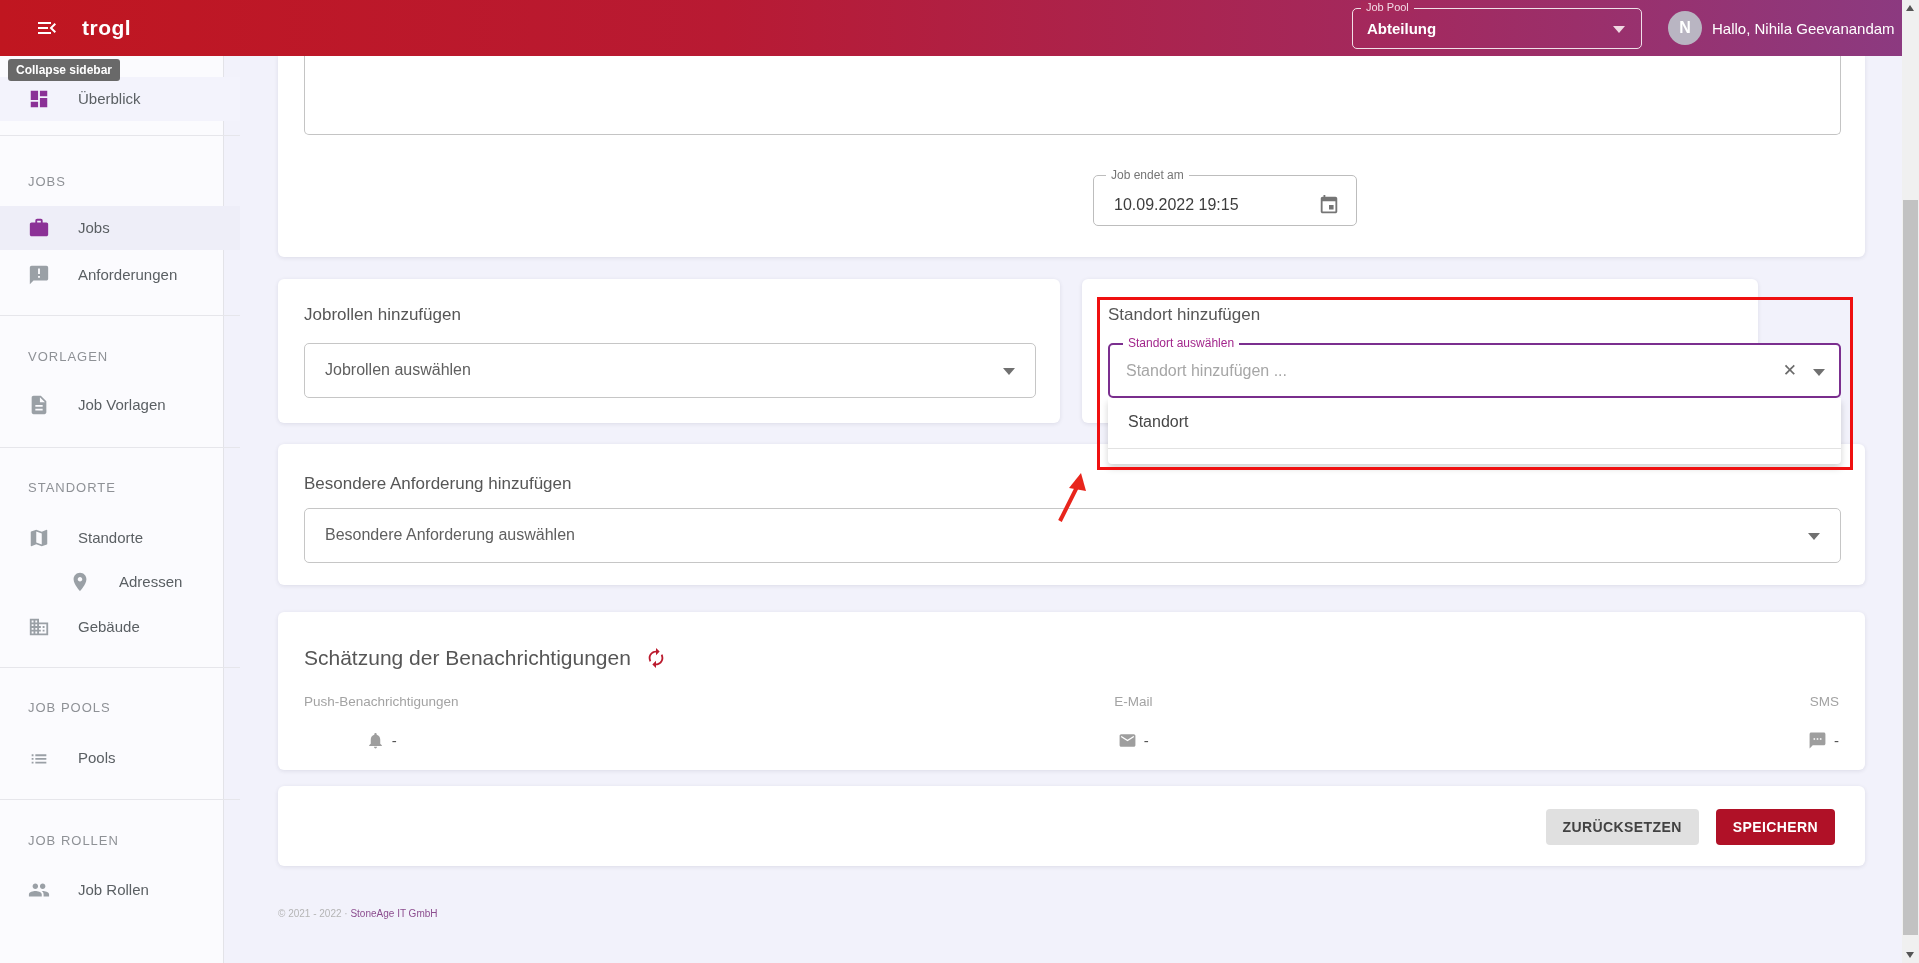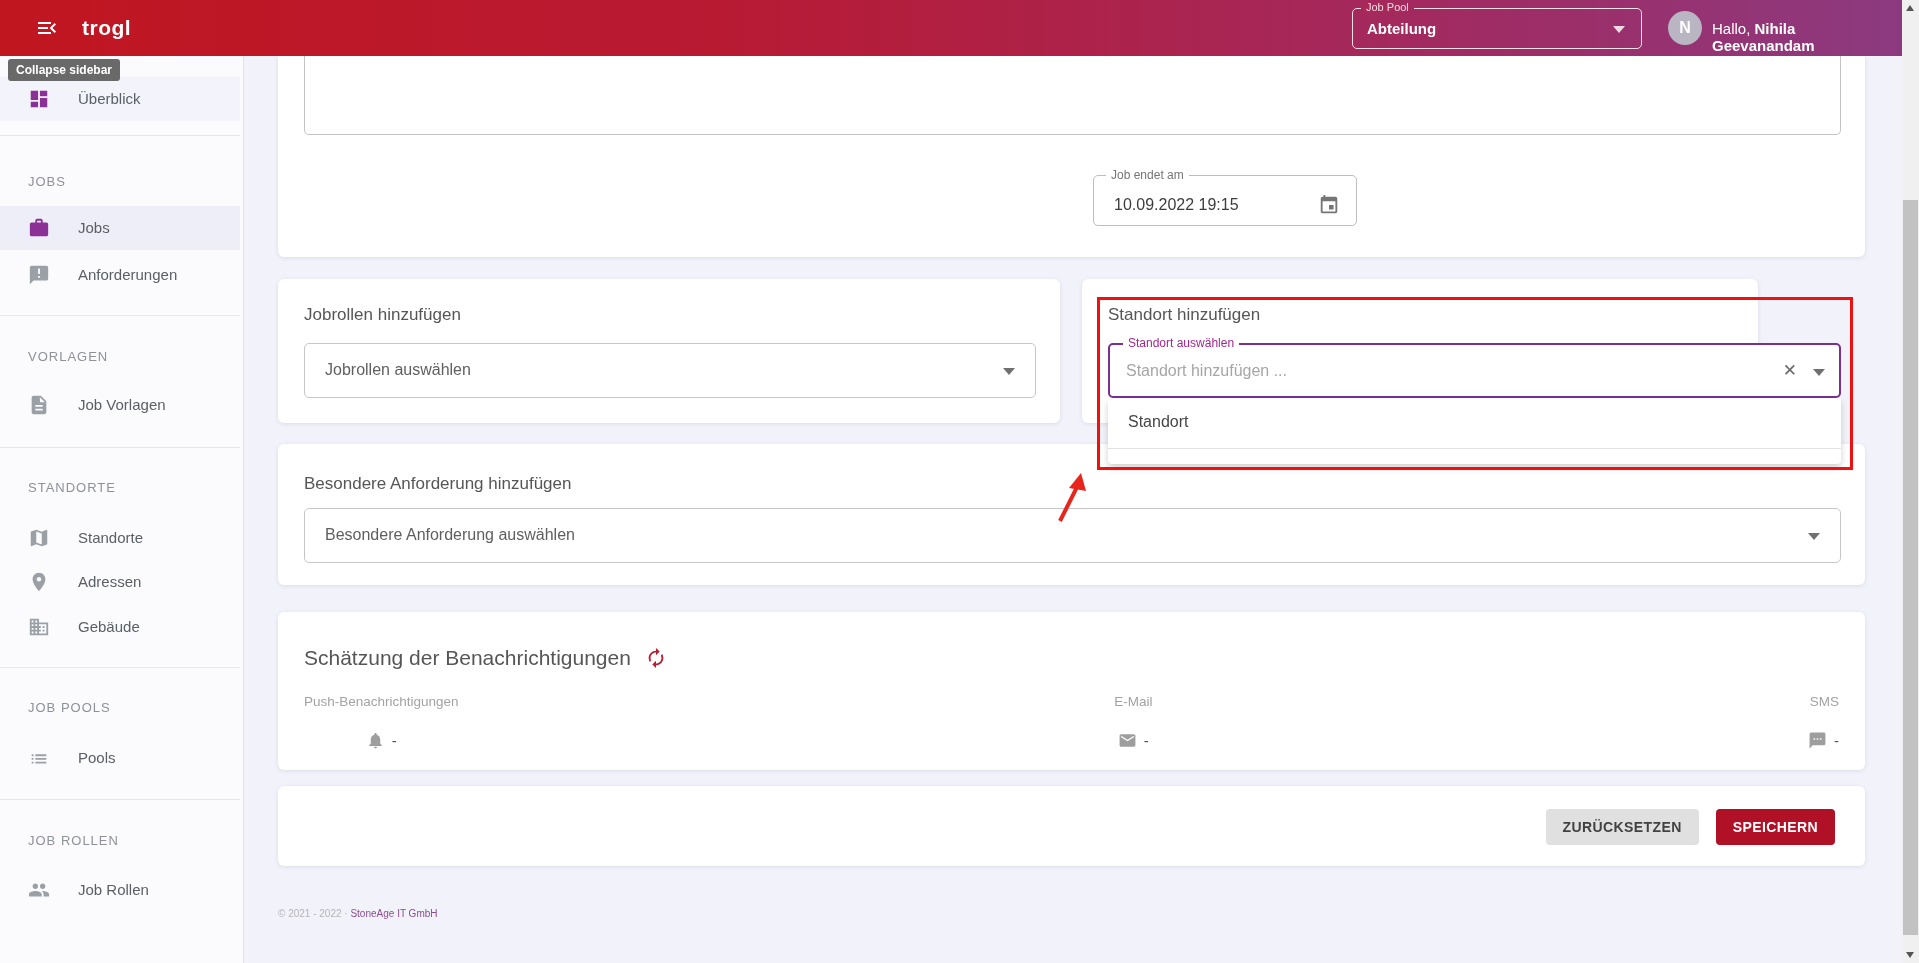--- a/index.html
+++ b/index.html
@@ -13,28 +13,28 @@
   .brand { position:absolute; left:82px; top:16px; color:#fff; font-size:21px; font-weight:bold; letter-spacing:.5px; }
   .pool-field { position:absolute; left:1352px; top:8px; width:290px; height:41px;
     border:1px solid rgba(255,255,255,.85); border-radius:5px; }
   .pool-labelbg { position:absolute; left:8px; top:-8px; padding:0 5px; font-size:11px; color:#f3dbe6; }
   .pool-value { position:absolute; left:14px; top:11px; font-size:15px; color:#fff; font-weight:bold; }
   .pool-caret { position:absolute; right:16px; top:17px; width:0; height:0;
     border-left:6px solid transparent; border-right:6px solid transparent; border-top:7px solid #efd9e2; }
   .avatar { position:absolute; left:1668px; top:11px; width:34px; height:34px; border-radius:50%;
     background:#b9b5c2; color:#fff; font-size:16px; font-weight:bold; text-align:center; line-height:34px; }
   .greeting { position:absolute; left:1712px; top:20px; color:#fff; font-size:15px; }
-  .greeting b { font-weight:bold;text-align:center; }
+  .greeting b { font-weight:normal;text-align:center; }
 
   
   .tooltip { position:absolute; left:8px; top:59px; z-index:40; background:rgba(97,97,97,.95);
     color:#fff; font-size:12px; font-weight:bold; padding:4px 8px; border-radius:3px; }
 
   
-  .sidebar { position:absolute; left:0; top:56px; width:244px; height:907px; background:#fbfbfe;
+  .sidebar { position:absolute; left:0; top:56px; width:224px; height:907px; background:#fbfbfe;
     border-right:1px solid #e3e3e8; z-index:2;text-align:right; }
   .side-item { position:absolute; left:0; width:240px; height:44px; cursor:pointer; }
   .side-item .sicon { position:absolute; left:28px; top:11px; width:22px; height:22px; }
   .side-item .slabel { position:absolute; left:78px; top:13px; font-size:15px; color:#5a5f63; }
   .side-item.hl1 { background:#f3f3fc; }
   .side-item.hl2 { background:#eeeef8; }
   .side-head { position:absolute; left:28px; font-size:13px; color:#8e9196; letter-spacing:1px; }
   .side-div { position:absolute; left:0; width:240px; height:1px; background:#e6e6eb; }
   .icon-purple { fill:#8b3196; } .icon-gray { fill:#9aa0a6; }
 
@@ -166,21 +166,21 @@
   </div>
   <div class="side-div" style="top:391px;"></div>
 
   <div class="side-head" style="top:424px;">STANDORTE</div>
   <div class="side-item" style="top:460px;">
     <svg class="sicon" viewBox="0 0 24 24">
         <path class="icon-gray" d="M20.5 3l-.16.03L15 5.1 9 3 3.36 4.9c-.21.07-.36.25-.36.48V20.5c0 .28.22.5.5.5l.16-.03L9 18.9l6 2.1 5.64-1.9c.21-.07.36-.25.36-.48V3.5c0-.28-.22-.5-.5-.5zM15 19l-6-2.11V5l6 2.11V19z"></path>
       </svg>
     <span class="slabel">Standorte</span>
   </div>
-  <div class="side-item" style="top:504px;">
+  <div class="side-item" style="top:504px;margin-left:41px;">
     <svg class="sicon" viewBox="0 0 24 24">
         <path class="icon-gray" d="M12 2C8.13 2 5 5.13 5 9c0 5.25 7 13 7 13s7-7.75 7-13c0-3.87-3.13-7-7-7zm0 9.5c-1.38 0-2.5-1.12-2.5-2.5s1.12-2.5 2.5-2.5 2.5 1.12 2.5 2.5-1.12 2.5-2.5 2.5z"></path>
       </svg>
     <span class="slabel">Adressen</span>
   </div>
   <div class="side-item" style="top:549px;">
     <svg class="sicon" viewBox="0 0 24 24">
         <path class="icon-gray" d="M12 7V3H2v18h20V7H12zM6 19H4v-2h2v2zm0-4H4v-2h2v2zm0-4H4V9h2v2zm0-4H4V5h2v2zm4 12H8v-2h2v2zm0-4H8v-2h2v2zm0-4H8V9h2v2zm0-4H8V5h2v2zm10 12h-8v-2h2v-2h-2v-2h2v-2h-2V9h8v10zm-2-8h-2v2h2v-2zm0 4h-2v2h2v-2z"></path>
       </svg>
     <span class="slabel">Gebäude</span>

